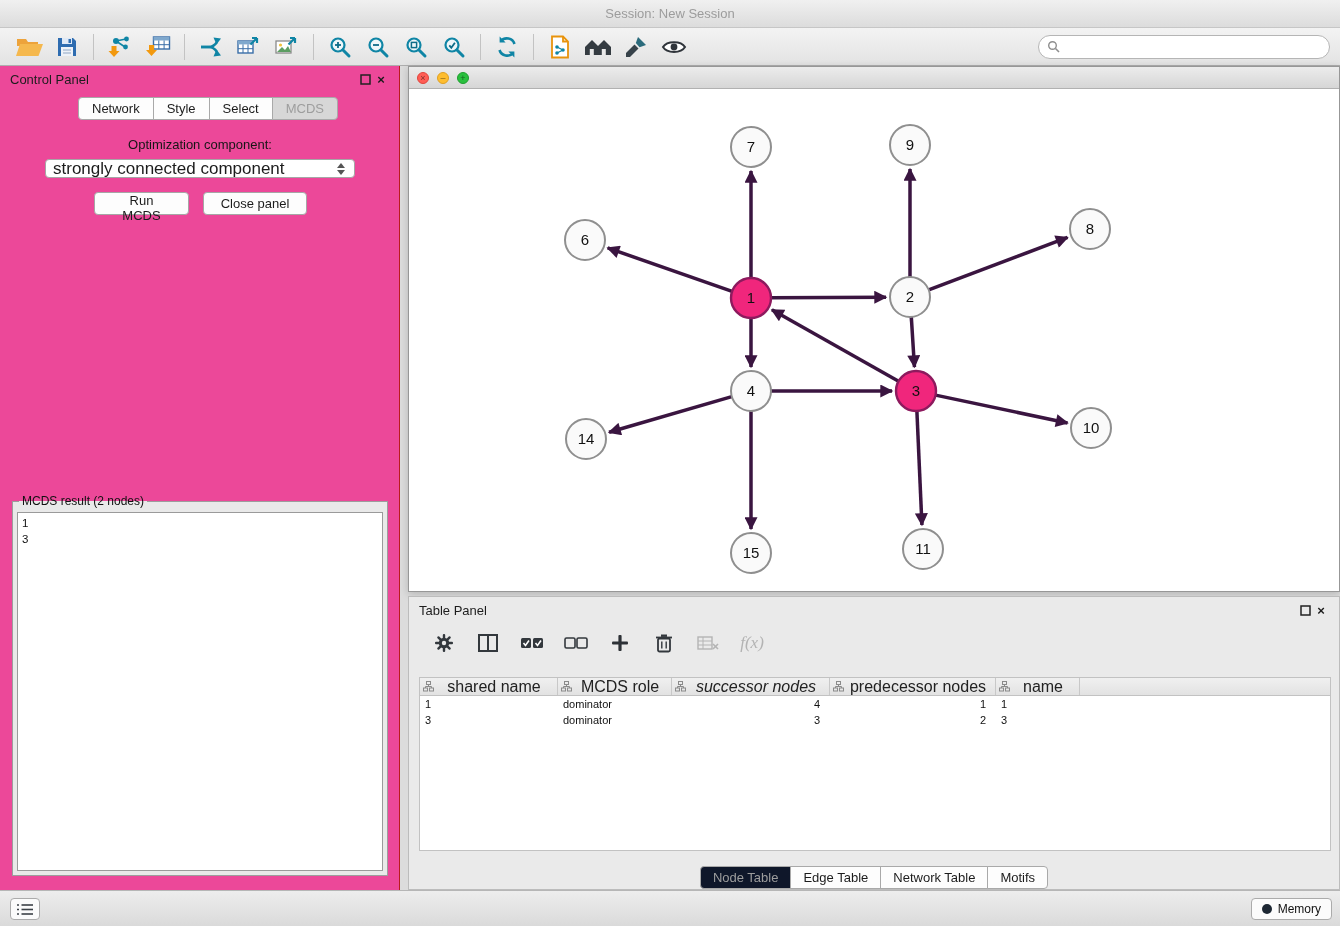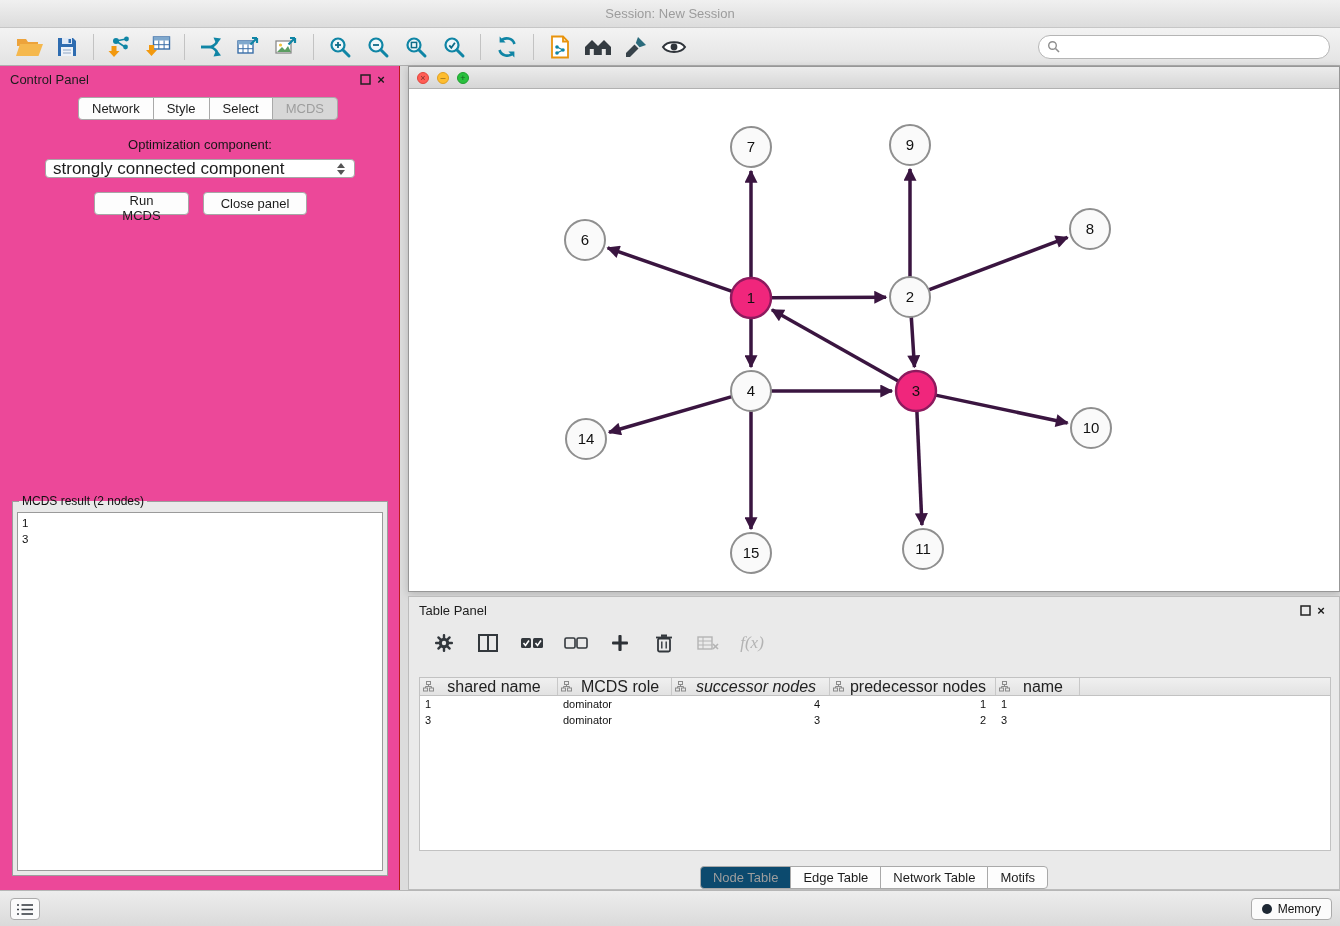--- a/index.html
+++ b/index.html
@@ -58,21 +58,21 @@
 .tbl{position:absolute;left:10px;top:80px;width:912px;height:174px;background:#fff;border:1px solid #c2c2c2;overflow:hidden}
 .tbl-head{display:flex;height:18px;background:linear-gradient(#f0f0f0,#e2e2e2);border-bottom:1px solid #c2c2c2}
 .th{display:flex;align-items:center;border-right:1px solid #c8c8c8;font-size:16px;color:#222;padding:0 3px}
 .th .lbl{flex:1;text-align:center;font-weight:bold;font-weight:normal}
 .tr{display:flex;height:16px;align-items:center}
 .td{font-size:11px;color:#111;overflow:hidden;white-space:nowrap}
 .tbl-tabs{position:absolute;left:0;top:269px;width:100%;display:flex;justify-content:center}
 .tbl-tab{border:1px solid #a9a9a9;margin-left:-1px;background:#fdfdfd;padding:3px 12px;font-size:13px;color:#1c1c1c}
 .tbl-tab:first-child{border-radius:4px 0 0 4px;margin-left:0}
 .tbl-tab:last-child{border-radius:0 4px 4px 0}
-.tbl-tab.active{background:#0c4a6e;color:#9d9d9d}
+.tbl-tab.active{background:#0f172a;color:#9d9d9d}
 
 
 .statusbar{position:absolute;left:0;top:890px;width:1340px;height:36px;background:linear-gradient(#ededed,#dadada);border-top:1px solid #b6b6b6}
 .sb-left{position:absolute;left:10px;top:7px;width:30px;height:22px;background:#fbfbfb;border:1px solid #ababab;border-radius:4px;display:flex;align-items:center;justify-content:center}
 .sb-mem{position:absolute;right:8px;top:7px;height:22px;background:#fbfbfb;border:1px solid #ababab;border-radius:4px;display:flex;align-items:center;gap:6px;padding:0 10px;font-size:12px;color:#111}
 .mem-dot{width:10px;height:10px;border-radius:50%;background:#1d2733;display:inline-block}
 </style>
 </head>
 <body>
 

